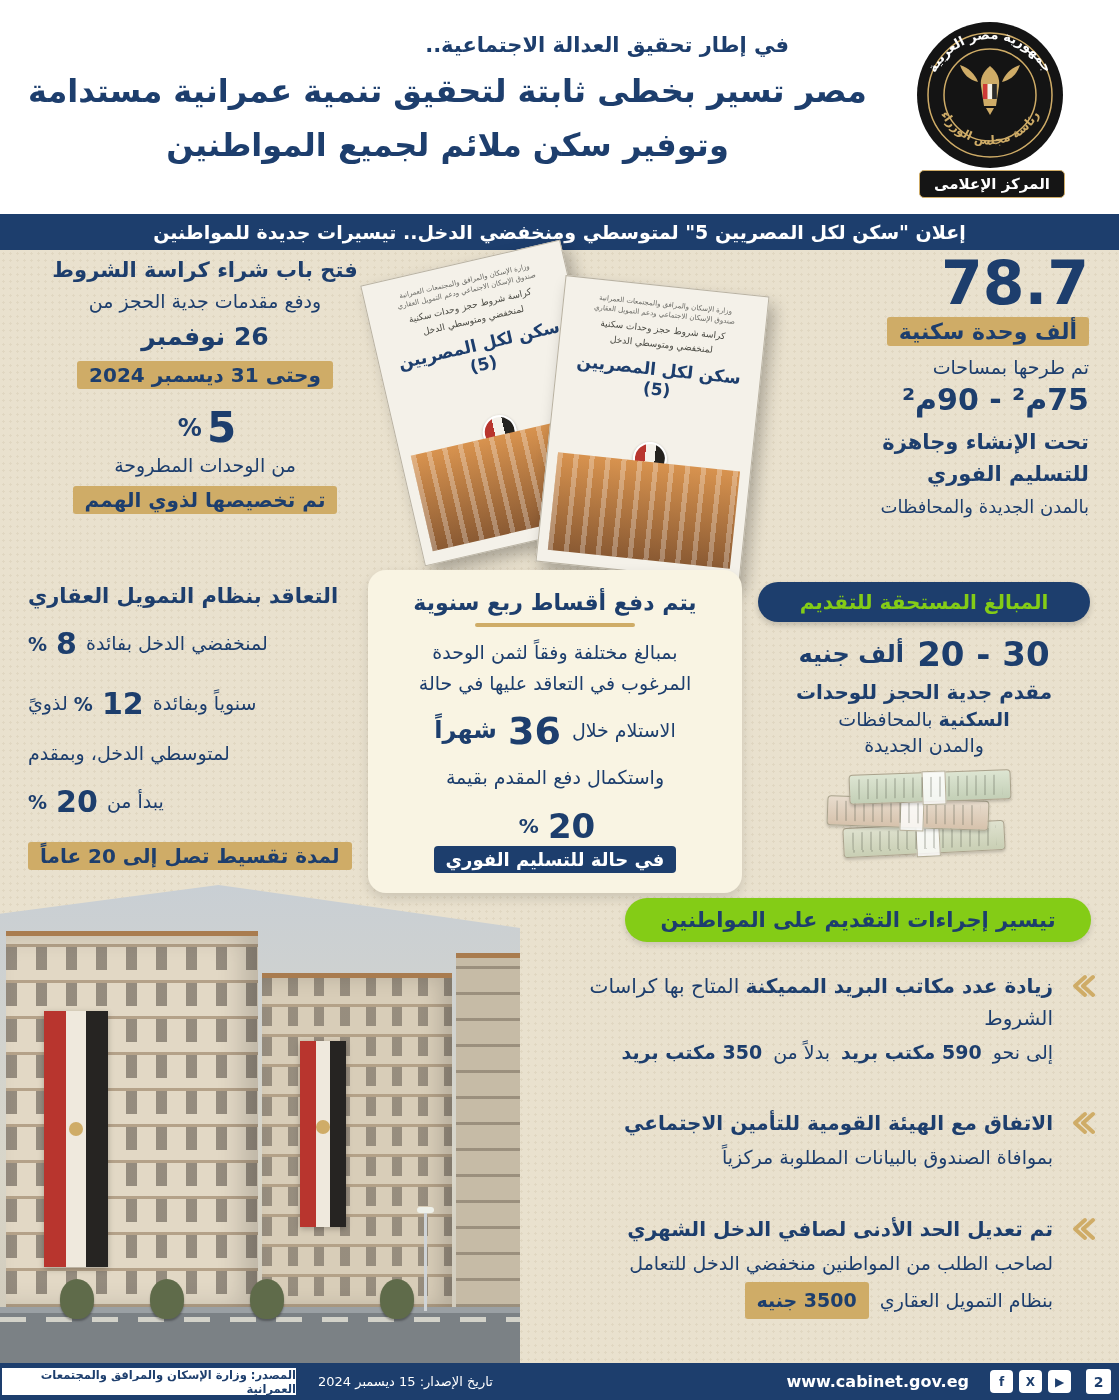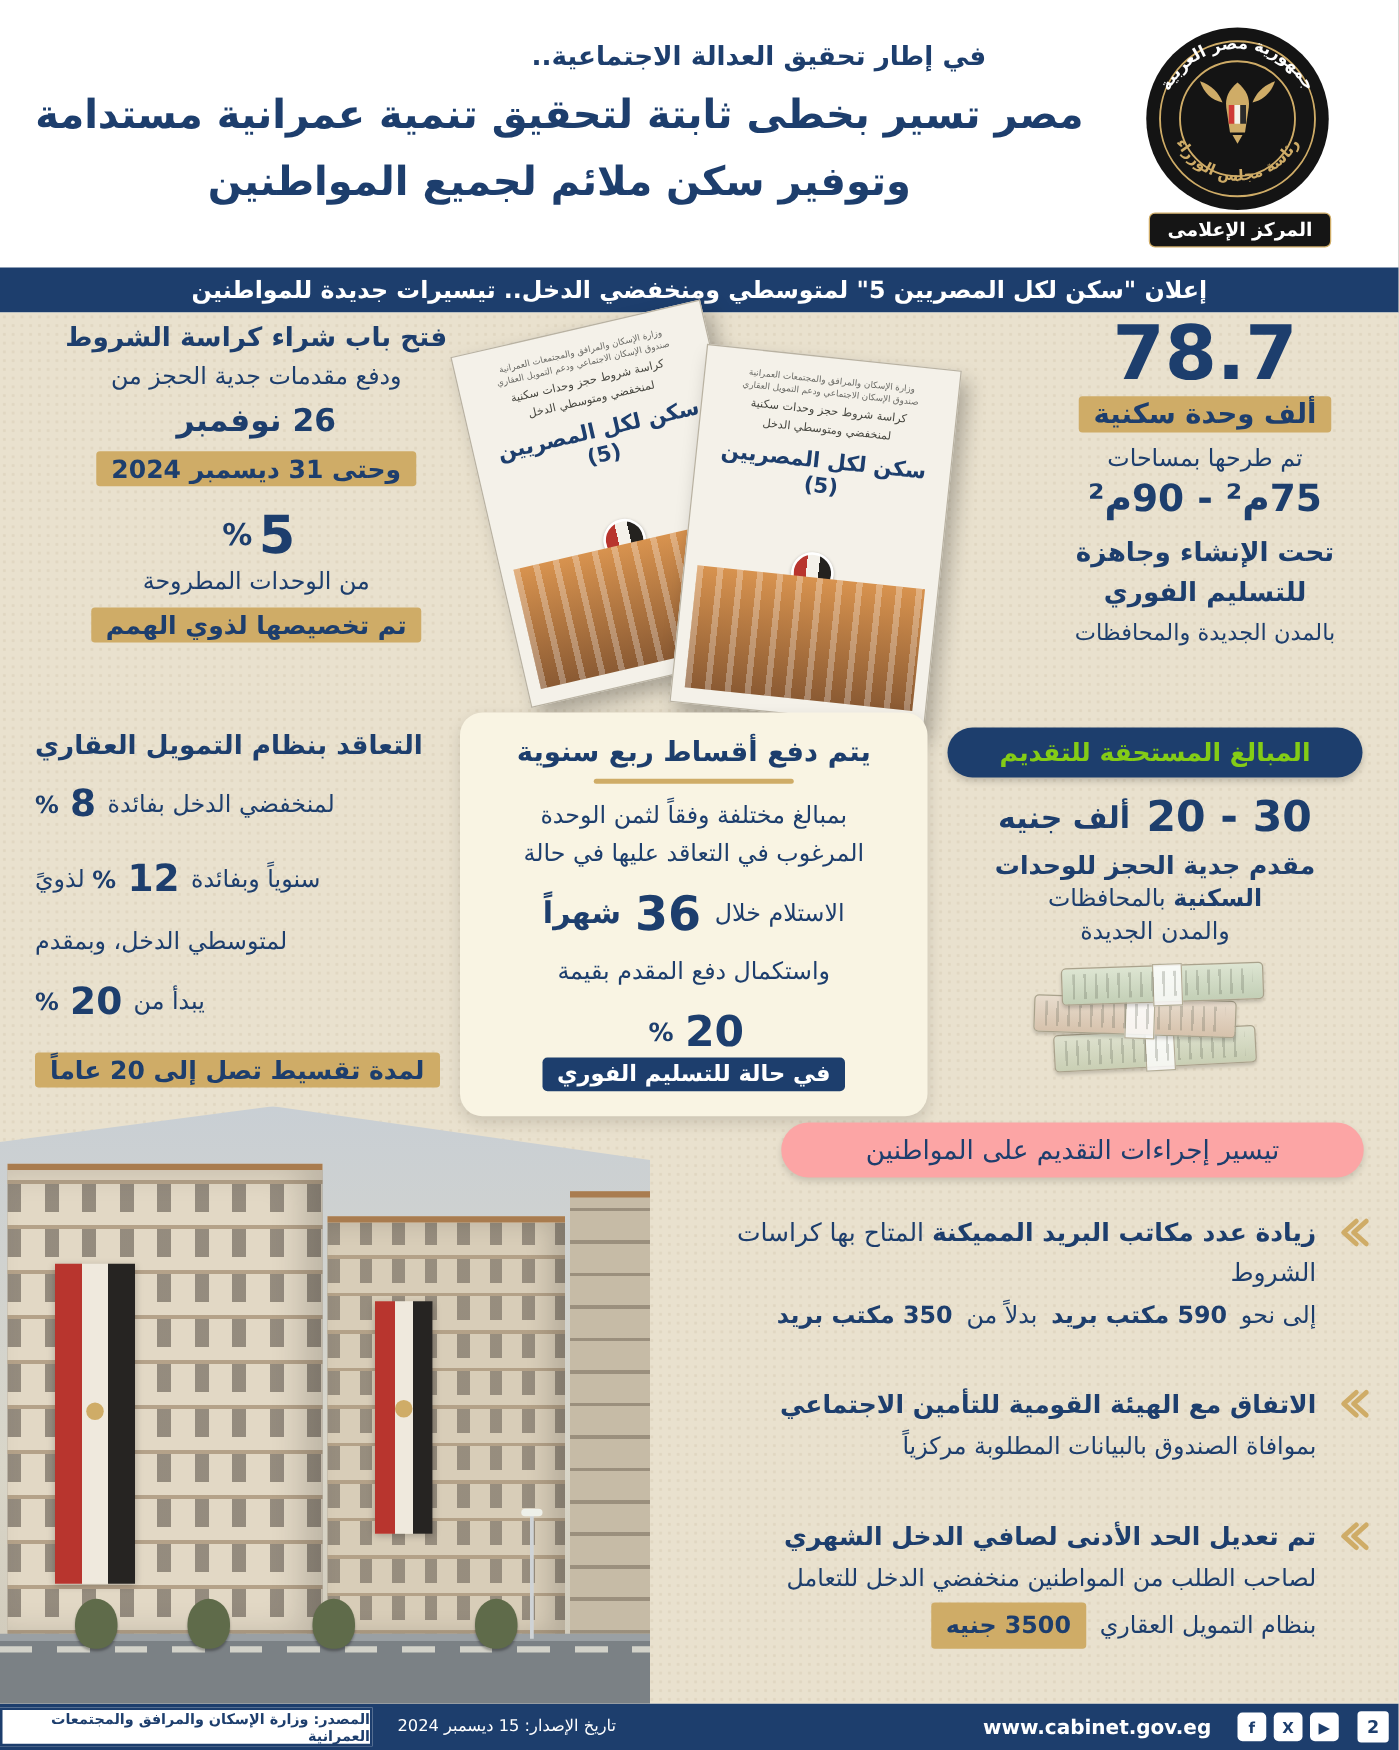--- a/index.html
+++ b/index.html
@@ -23,21 +23,21 @@
   #beige { position:absolute; top:250px; left:0; width:1119px; height:1113px; background:#e9e1ce;
            background-image: radial-gradient(rgba(150,125,85,.10) 1px, transparent 1.4px);
            background-size:7px 7px; }
 
   .chip { display:inline-block; background:#cfac67; color:#1d3e6d; font-weight:bold;
           padding:2px 12px; border-radius:3px; }
   .chip-navy { display:inline-block; background:#1d3e6d; color:#fff; font-weight:bold;
                padding:3px 12px; border-radius:4px; }
 
   
-  #units { position:absolute; top:252px; left:839px; width:250px; text-align:center; }
+  #units { position:absolute; top:252px; left:839px; width:250px; text-align:right; }
   #units .num { font-size:60px; font-weight:800; line-height:1.05; direction:ltr; }
   #units .lbl { margin-top:2px; font-size:22px; }
   #units .offered { font-size:19px; margin-top:10px; }
   #units .sizes { font-size:30px; font-weight:800; margin-top:4px; direction:rtl; }
   #units .status { font-size:21px; font-weight:800; margin-top:10px; line-height:1.5; }
   #units .loc { font-size:18px; margin-top:6px; }
 
   #booking { position:absolute; top:258px; left:45px; width:320px; text-align:center; }
   #booking .l1 { font-size:21px; font-weight:800; }
   #booking .l2 { font-size:19px; margin-top:8px; }
@@ -100,22 +100,22 @@
           box-shadow:0 2px 3px rgba(0,0,0,.18); }
   .note::before { content:""; position:absolute; left:45%; top:-2px; width:22px; height:calc(100% + 4px);
                   background:rgba(255,255,255,.8); border:1px solid #b5ae97; }
   .note::after { content:""; position:absolute; inset:4px 8px;
                  background:repeating-linear-gradient(90deg, rgba(90,95,80,.25) 0 2px, transparent 2px 9px); }
   .n1 { left:24px; top:56px; background:linear-gradient(180deg,#dfe2cf,#c9cfb4); transform:rotate(-3deg); }
   .n2 { left:8px;  top:30px; background:linear-gradient(180deg,#e8dccd,#d6c2ac); transform:rotate(2deg); }
   .n3 { left:30px; top:4px;  background:linear-gradient(180deg,#dde5d2,#c3cfb6); transform:rotate(-2deg); }
 
   
-  #proc-banner { position:absolute; left:625px; top:898px; width:466px; height:44px; background:#fca5a5;
-                 border-radius:24px; color:#1d3e6d; font-size:21px; font-weight:400; text-align:center;
+  #proc-banner { position:absolute; left:625px; top:898px; width:466px; height:44px; background:#84cc16;
+                 border-radius:24px; color:#1d3e6d; font-size:21px; font-weight:700; text-align:center;
                  line-height:44px; box-shadow:0 3px 6px rgba(0,0,0,.14); }
   #bullets { position:absolute; left:515px; top:970px; width:580px; }
   .bullet { position:relative; padding-right:42px; margin-bottom:38px; text-align:right; }
   .b-icon { position:absolute; right:0; top:4px; }
   .b-l1 { font-size:20px; line-height:1.6; }
   .b-l1 b, .b-l2 b { font-weight:800; }
   .b-l2 { font-size:19px; line-height:1.75; margin-top:2px; }
   .ib { display:inline-block; margin-left:5px; }
 
   

